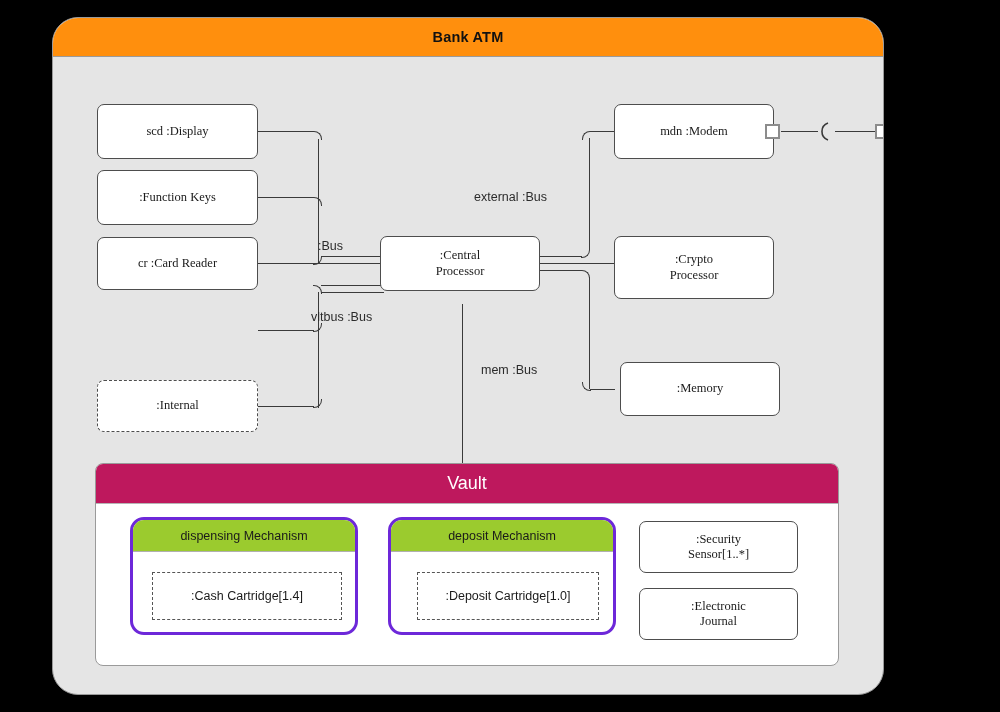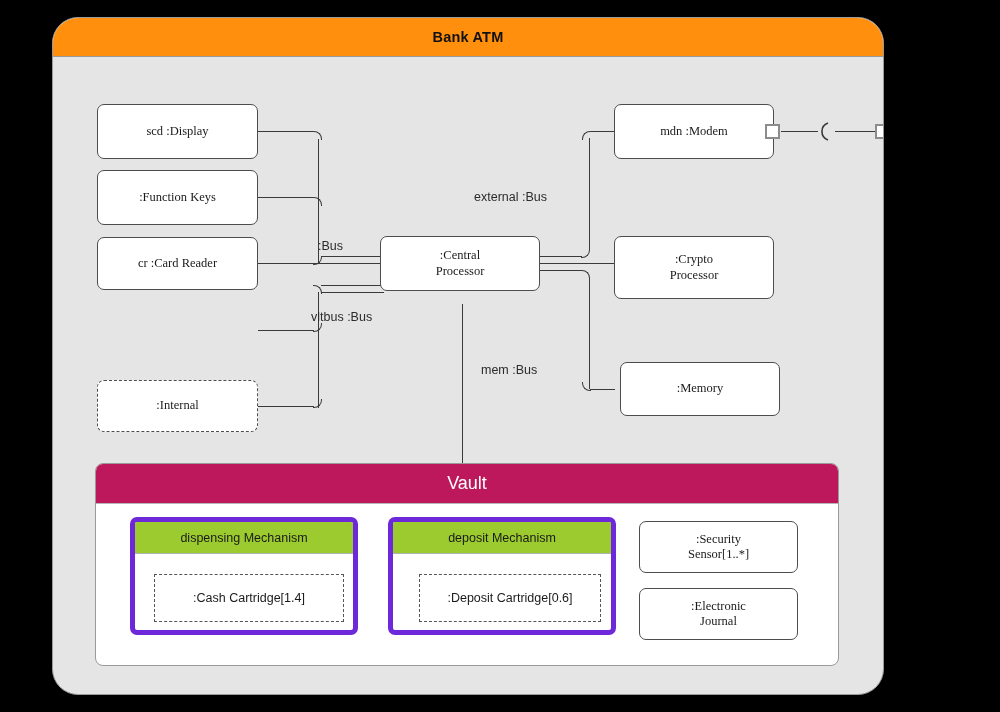--- a/index.html
+++ b/index.html
@@ -90,21 +90,21 @@
     box-sizing:border-box;z-index:5;overflow:hidden;
   }
   .vault-title{
     position:absolute;left:0;top:0;width:100%;height:40px;
     background:#be185d;border-bottom:1px solid #b5b5b5;
     box-sizing:border-box;display:flex;align-items:center;justify-content:center;
     color:#ffffff;font-size:18px;
   }
   .mech{
     position:absolute;top:517px;
-    background:#ffffff;border:5px solid #6d28d9;border-radius:7px;
+    background:#ffffff;border:3px solid #6d28d9;border-radius:14px;
     box-sizing:border-box;z-index:6;overflow:hidden;
   }
   .mech-title{
     position:absolute;left:0;top:0;width:100%;height:32px;
     background:#9bcb2e;border-bottom:1px solid #b0b0b0;
     box-sizing:border-box;display:flex;align-items:center;justify-content:center;
     font-size:12.5px;color:#1a1a1a;
   }
   .cartridge{
     position:absolute;
@@ -199,21 +199,21 @@
     <div class="vault-title">Vault</div>
   </div>
 
   <div class="mech" style="left:130px;width:228px;height:118px;">
     <div class="mech-title">dispensing Mechanism</div>
     <div class="cartridge" style="left:19px;top:52px;width:190px;height:48px;">:Cash Cartridge[1.4]</div>
   </div>
 
   <div class="mech" style="left:388px;width:228px;height:118px;">
     <div class="mech-title">deposit Mechanism</div>
-    <div class="cartridge" style="left:26px;top:52px;width:182px;height:48px;">:Deposit Cartridge[0.6]</div>
+    <div class="cartridge" style="left:26px;top:52px;width:182px;height:48px;">:Deposit Cartridge[1.0]</div>
   </div>
 
   <div class="part" style="left:639px;top:521px;width:159px;height:52px;white-space:pre-line;z-index:7;">:Security
 Sensor[1..*]</div>
   <div class="part" style="left:639px;top:588px;width:159px;height:52px;white-space:pre-line;z-index:7;">:Electronic
 Journal</div>
 
 </div>
 
 </body></html>

